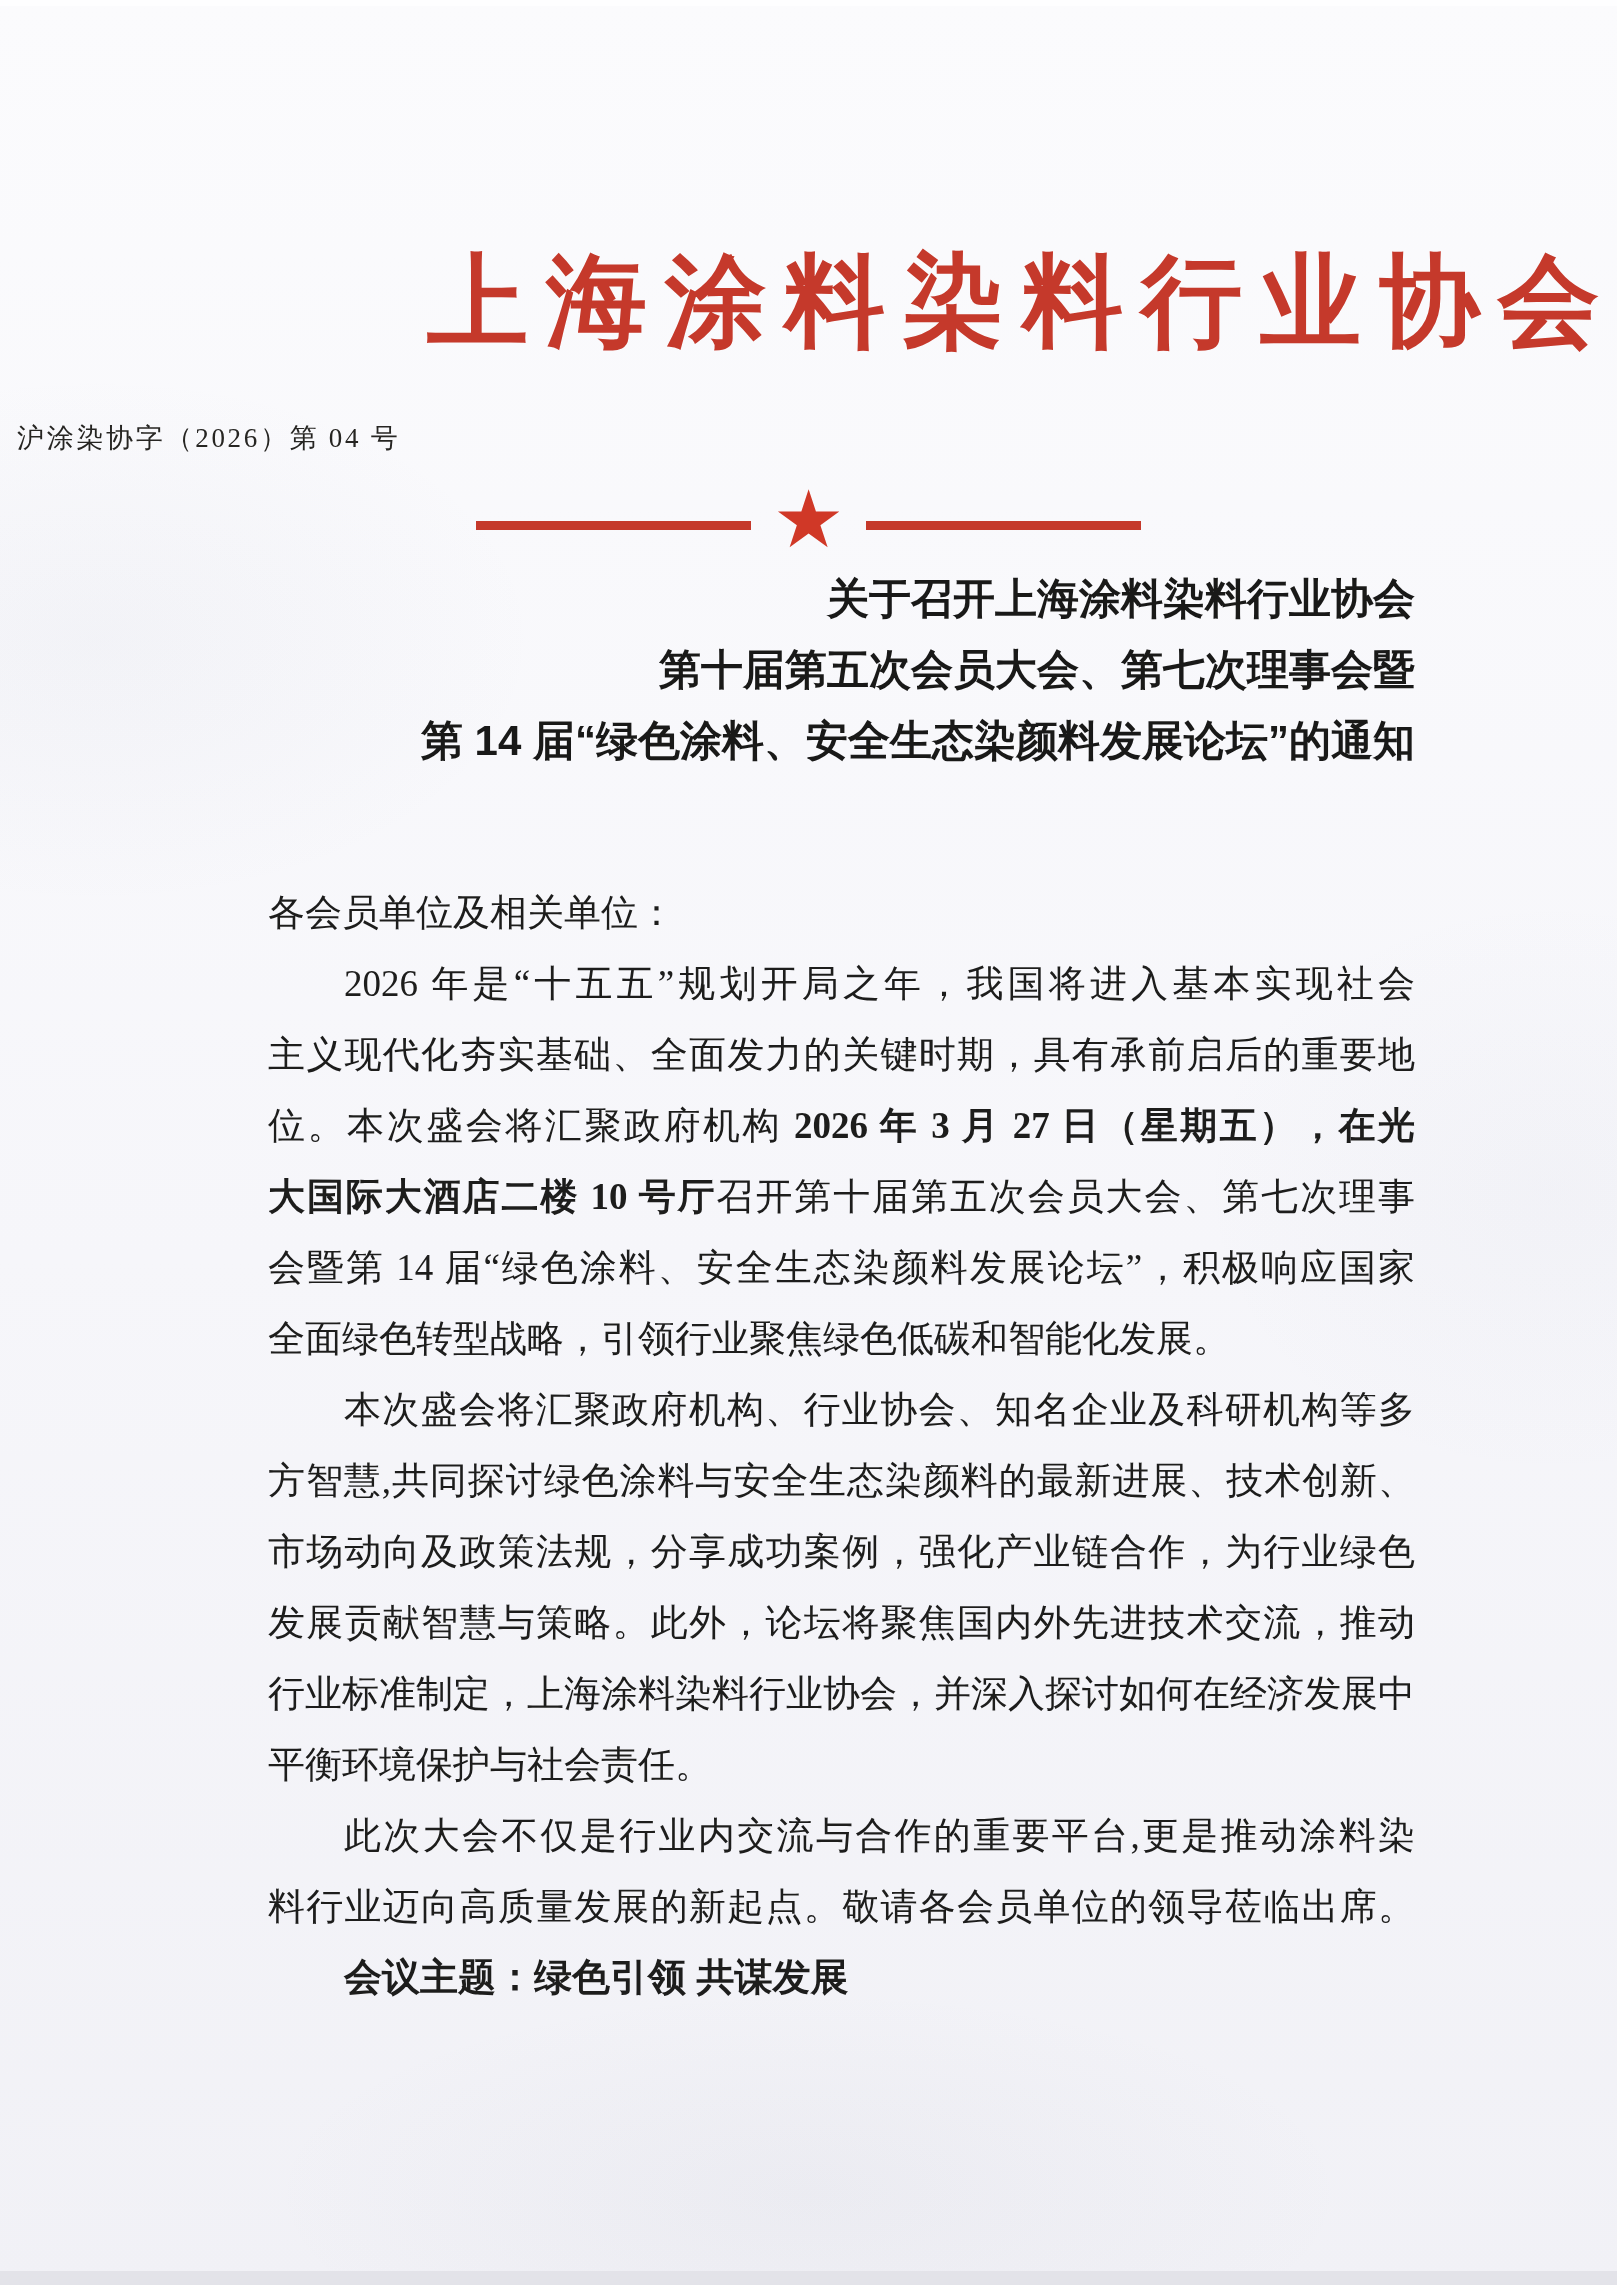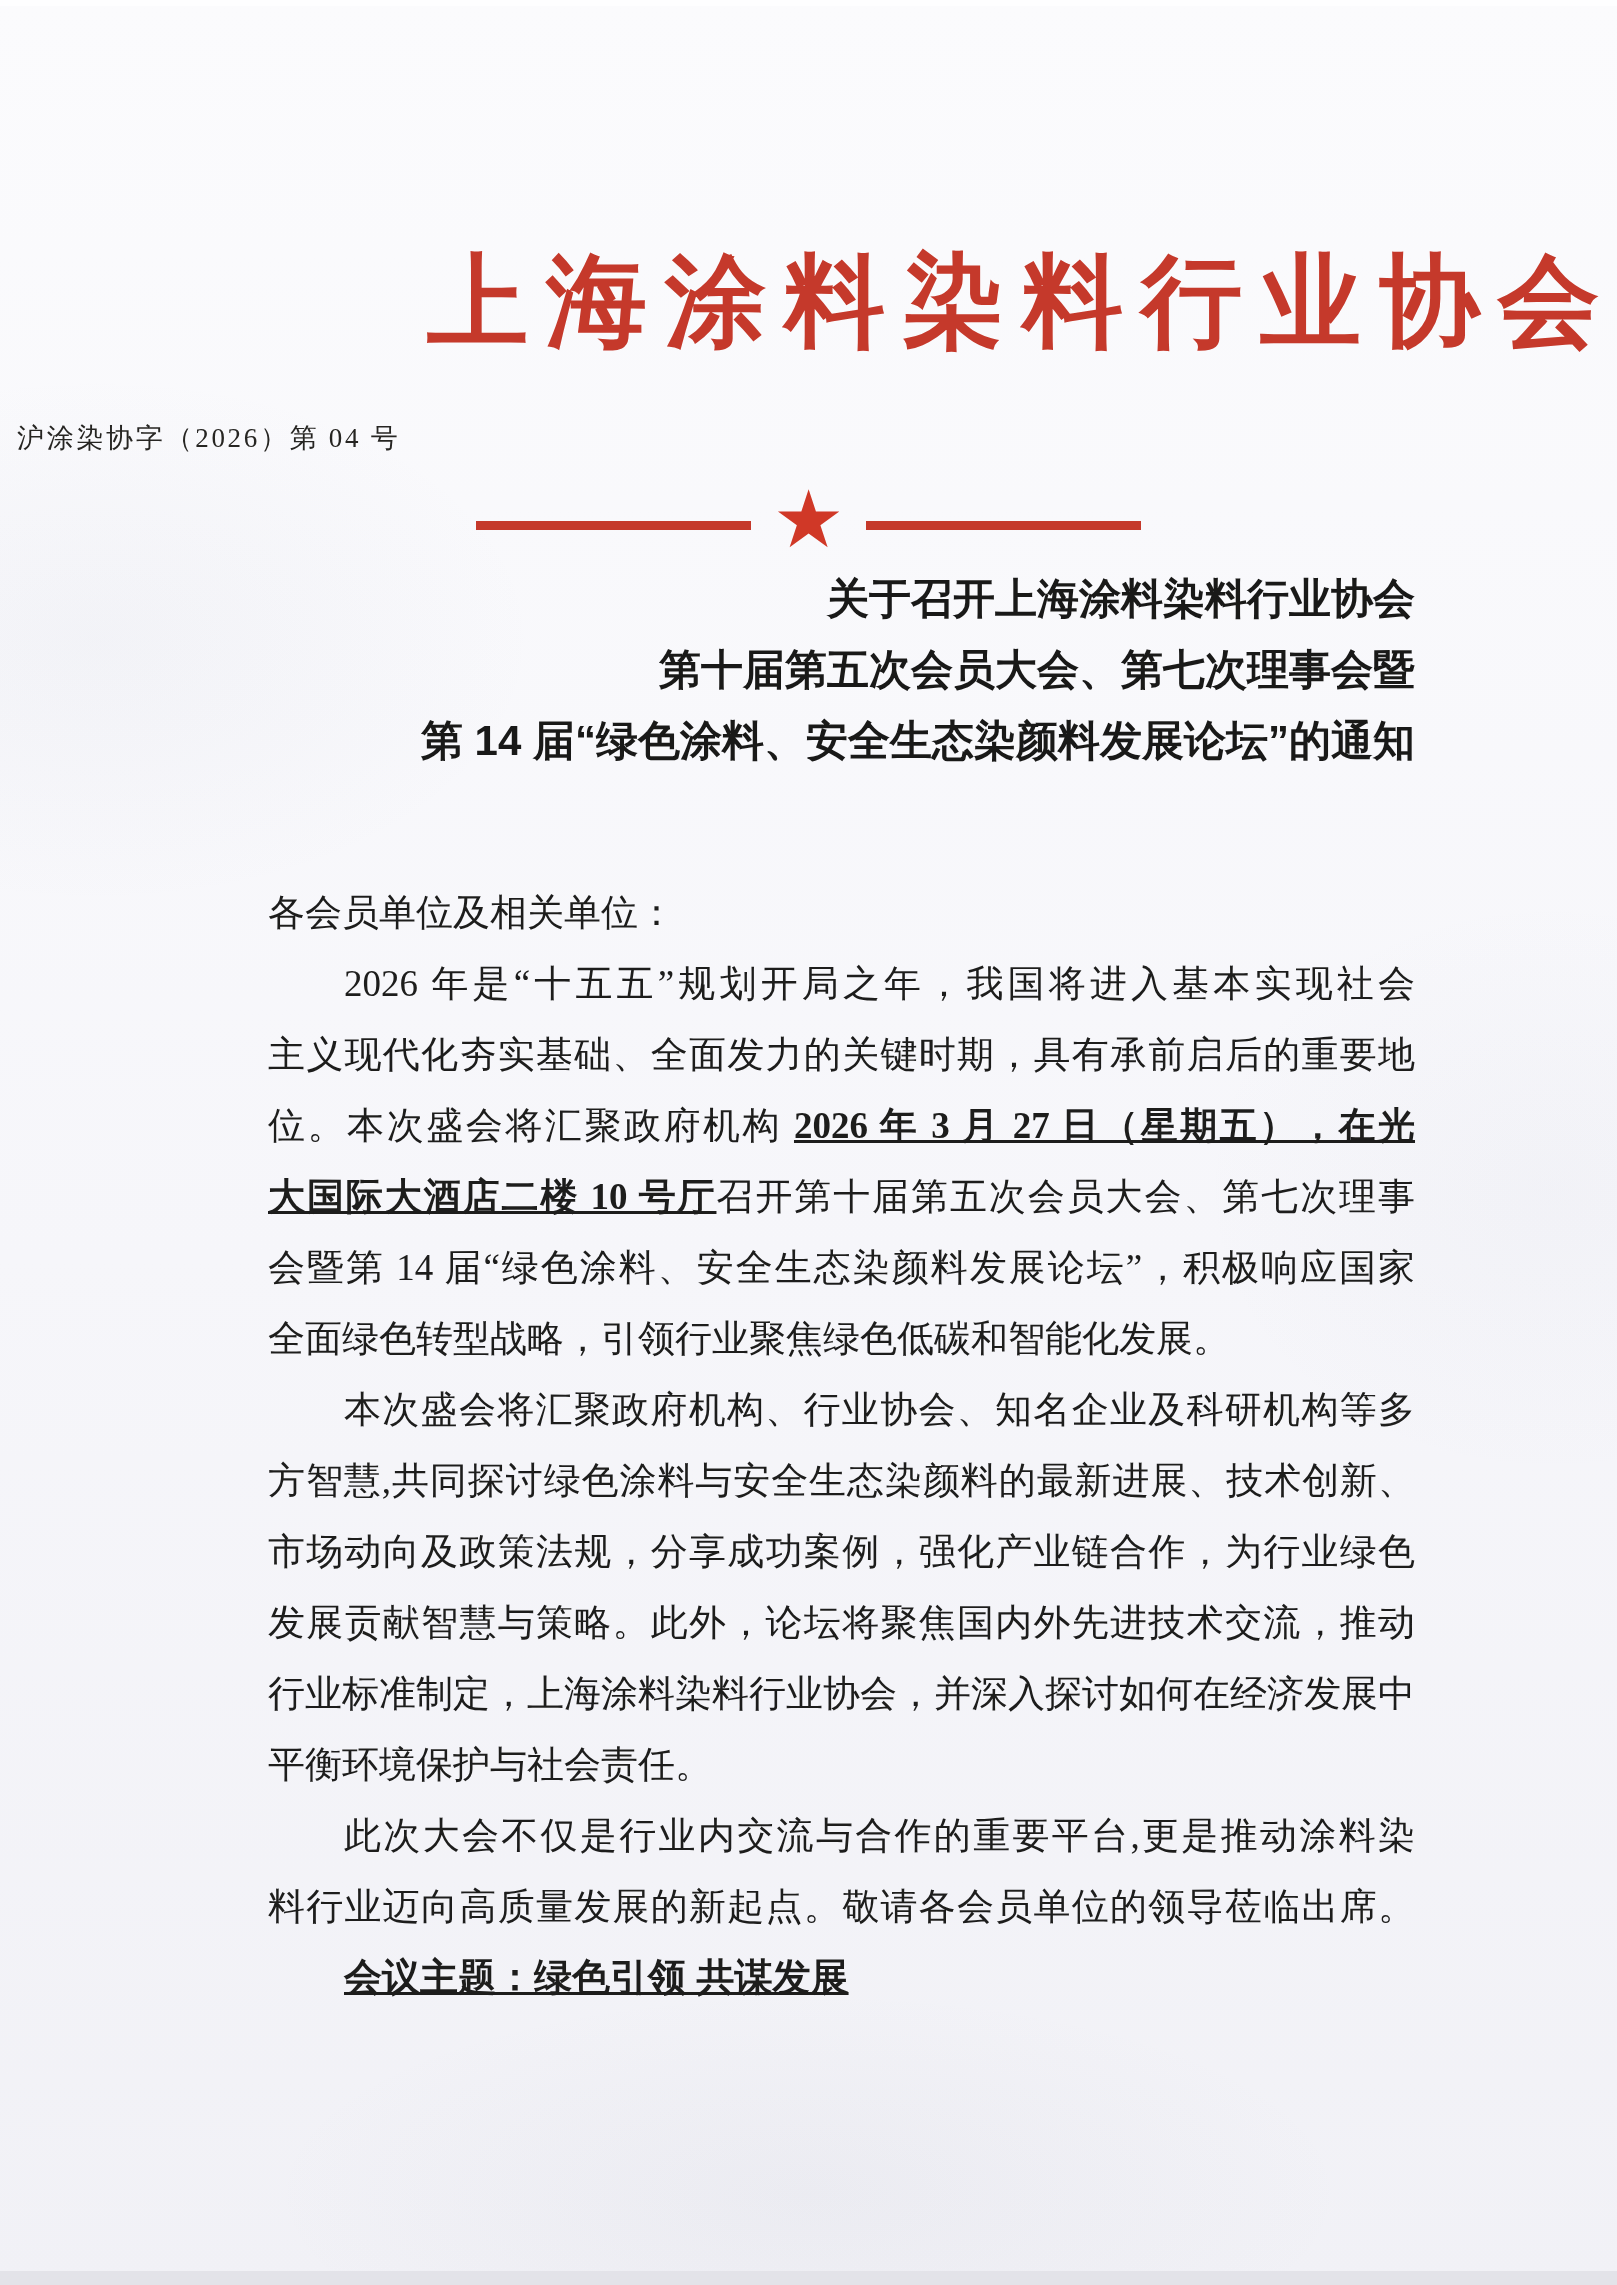--- a/index.html
+++ b/index.html
@@ -58,21 +58,21 @@
     font-weight:bold; font-size:42px; line-height:71px;
     color:#191918;
   }
   .body-block {
     position:absolute; top:877px; left:268px; width:1147px;
     font-size:37px; line-height:71px; color:#1d1d1c;
   }
   .body-line { height:71px; }
   .body-line.just { text-align:justify; text-align-last:justify; }
   .body-line.ind { text-indent:76px; }
-  .body-line .b { font-weight:bold;text-decoration:underline; }
+  .body-line .b { font-weight:bold; }
   .body-line.meta-hei {
     font-family:"Liberation Sans","DejaVu Sans",sans-serif;
     font-weight:bold; font-size:38px;
   }
   .body-line.meta-song { font-weight:bold; font-size:38px; }
 </style>
 </head>
 <body>
 
 <div class="page">

